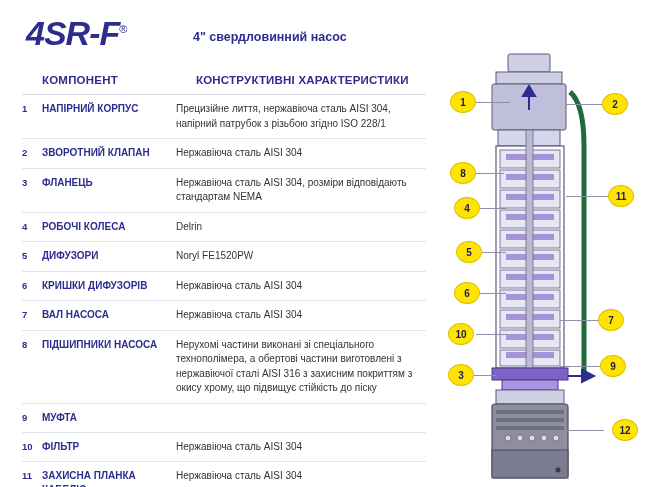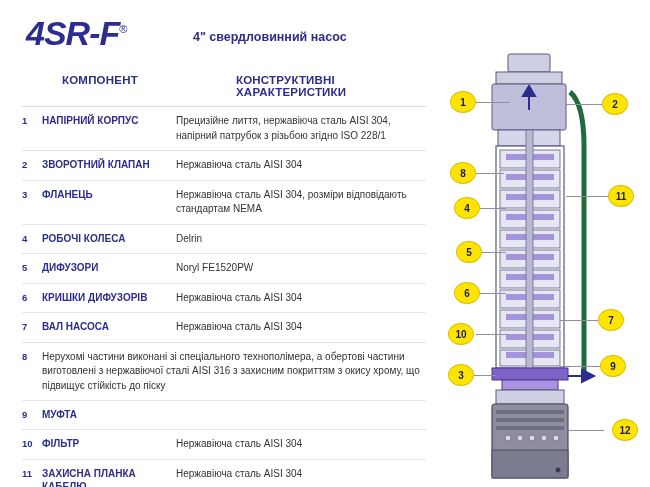--- a/index.html
+++ b/index.html
@@ -53,21 +53,20 @@
   .table {
     position: absolute;
     left: 22px;
     top: 74px;
     width: 404px;
   }
   .thead {
     display: flex;
     border-bottom: 1.5px solid #d9d9e4;
     padding-bottom: 8px;
-    gap: 20px;
   }
   .th-num { width: 20px; }
   .th-comp {
     width: 134px;
     font-size: 11.5px;
     font-weight: bold;
     color: #2d2d8f;
     letter-spacing: .2px;
   }
   .th-char {
@@ -187,20 +186,21 @@
       <div class="c-comp">КРИШКИ ДИФУЗОРІВ</div>
       <div class="c-char">Нержавіюча сталь AISI 304</div>
     </div>
     <div class="row">
       <div class="c-num">7</div>
       <div class="c-comp">ВАЛ НАСОСА</div>
       <div class="c-char">Нержавіюча сталь AISI 304</div>
     </div>
     <div class="row">
       <div class="c-num">8</div>
+      <div class="c-comp">ПІДШИПНИКИ НАСОСА</div>
       <div class="c-char">Нерухомі частини виконані зі спеціального технополімера, а обертові частини виготовлені з нержавіючої сталі AISI 316 з захисним покриттям з окису хрому, що підвищує стійкість до піску</div>
     </div>
     <div class="row">
       <div class="c-num">9</div>
       <div class="c-comp">МУФТА</div>
     </div>
     <div class="row">
       <div class="c-num">10</div>
       <div class="c-comp">ФІЛЬТР</div>
       <div class="c-char">Нержавіюча сталь AISI 304</div>

